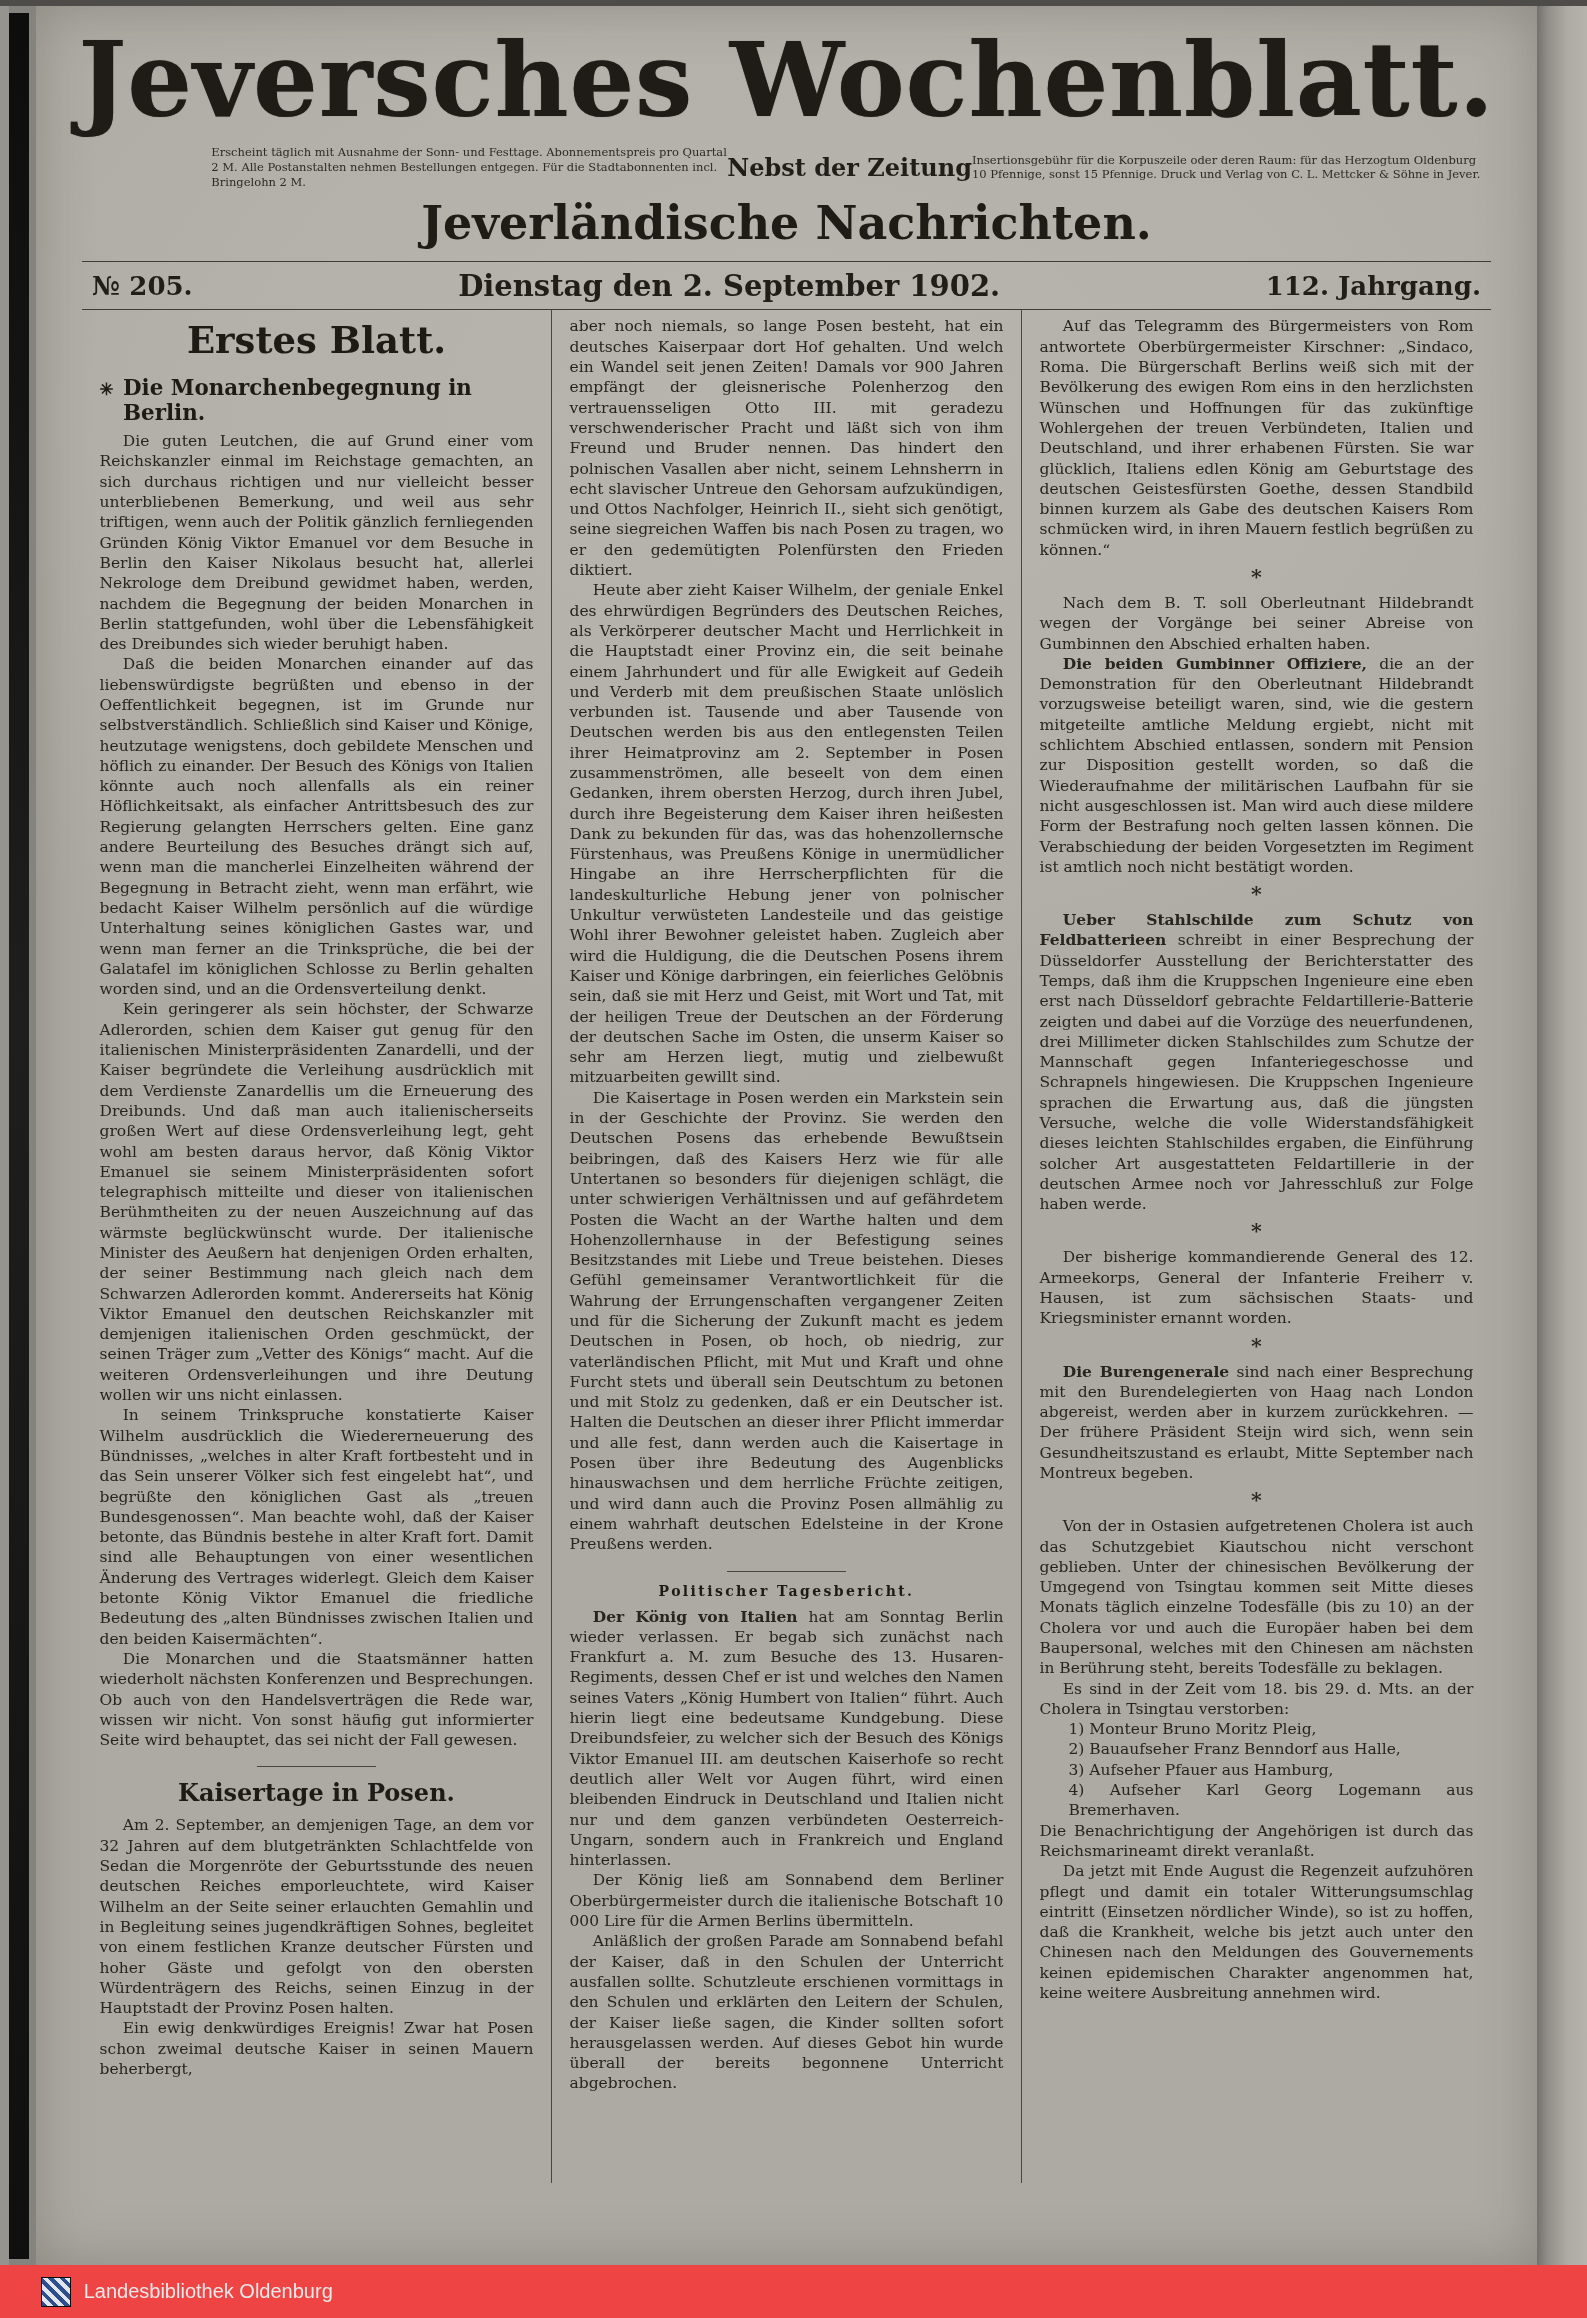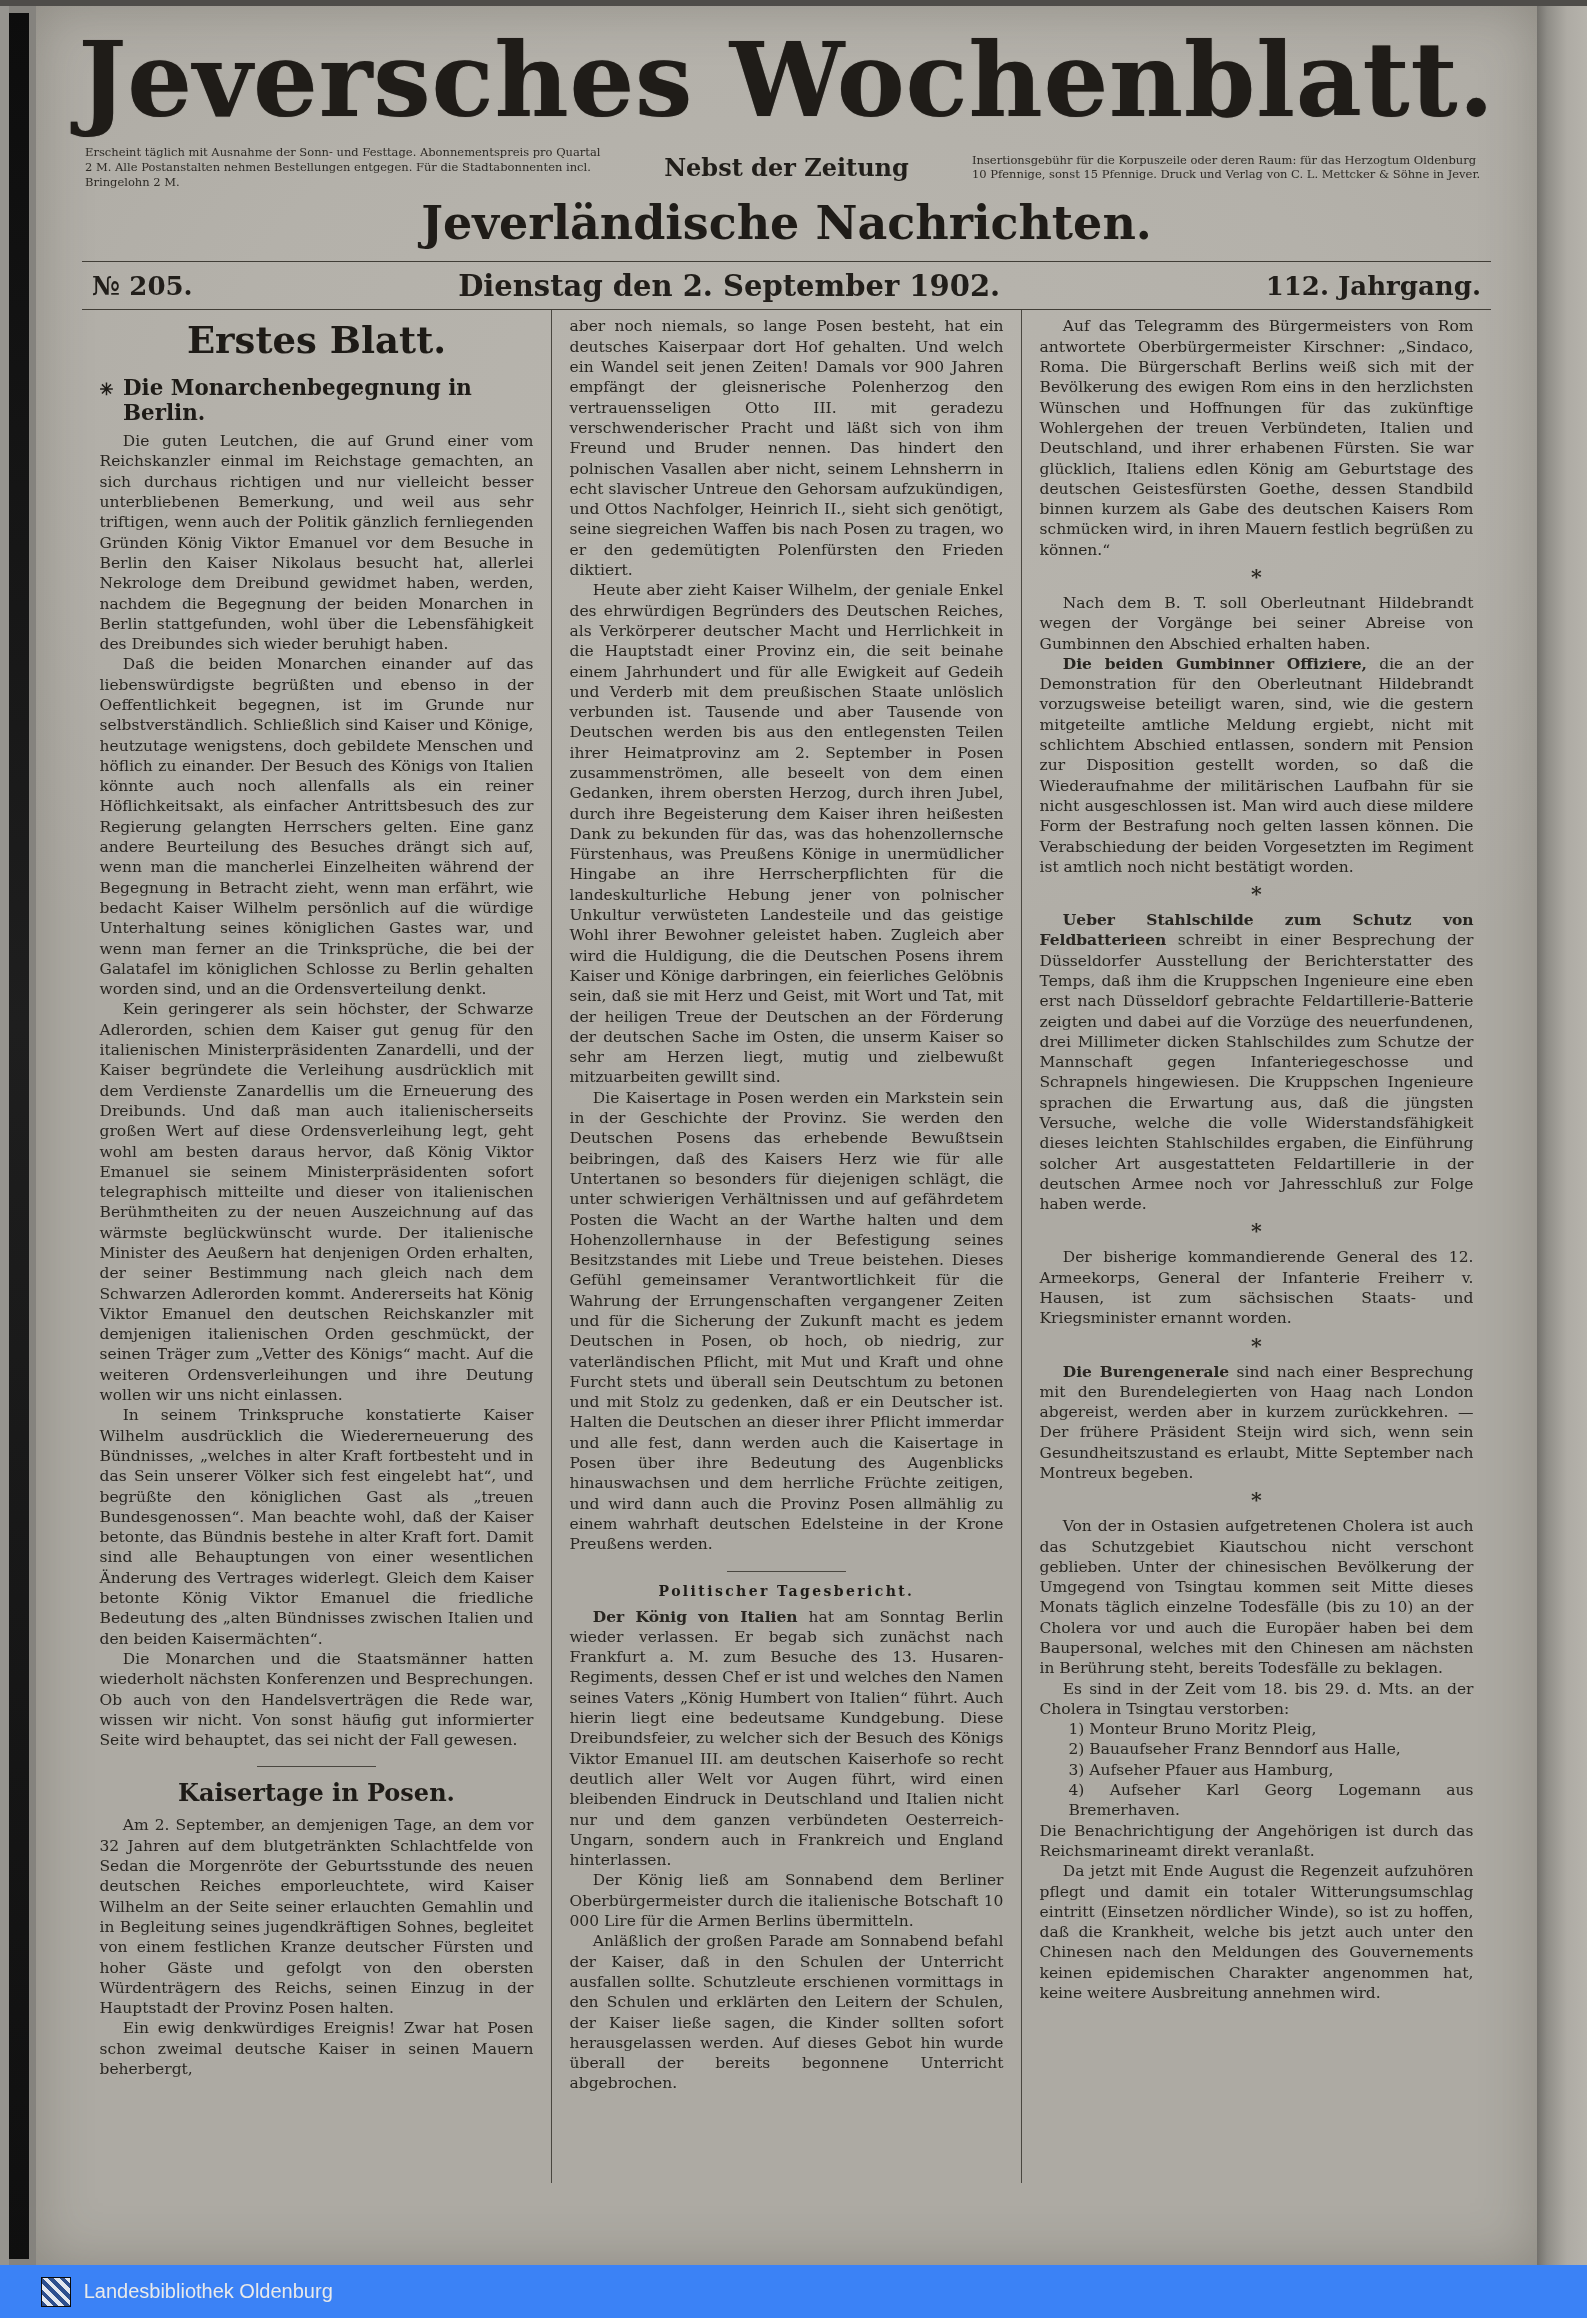--- a/index.html
+++ b/index.html
@@ -20,21 +20,21 @@
     background:radial-gradient(1032px 714px at 50% 18%, #b8b5ae 0%, #b4b1aa 55%, #adaaa3 100%);
     box-shadow:inset 0 0 56px rgba(55,50,40,.28);
     color:#28251f;
   }
   
   .masthead{text-align:center;padding-top:20.6px}
   .title{
     font-size:102px;font-weight:bold;line-height:1.05;margin:0 0 11px;
     color:#1f1c18;letter-spacing:0.8px;text-shadow:0 0 0.8px rgba(25,20,15,.55);
   }
-  .info-row{display:flex;justify-content:space-between;align-items:center;padding:0 49px;margin:1.6px 0 6.4px}
+  .info-row{display:flex;justify-content:flex-end;align-items:center;padding:0 49px;margin:1.6px 0 6.4px}
   .info-side{font-size:11.5px;line-height:1.3;text-align:left;width:516px;color:#2d2a25}
   .info-center{font-size:24px;font-weight:bold;color:#211e1a;white-space:nowrap}
   .subtitle{font-size:46px;font-weight:bold;margin:6.4px 0 11px;color:#1f1c18}
   .rule{border-top:1.6px solid #403d36;margin:0 46px}
   .dateline{display:flex;justify-content:space-between;align-items:center;padding:6.4px 56px 6.4px}
   .issue,.volume{font-size:26px;font-weight:bold;color:#211e1a}
   .date{font-size:29px;font-weight:bold;color:#211e1a}
   
   .columns{display:flex;margin:0 46px;height:1873px;overflow:hidden}
   .col{flex:1 1 0;padding:6.4px 17.5px 0;min-width:0}
@@ -46,21 +46,21 @@
   .article-heading{display:flex;align-items:baseline;gap:9.5px;font-weight:bold;font-size:21.4px;margin:6.4px 0 6.4px;color:#1e1b17}
   .star{font-size:16.7px;flex:0 0 auto}
   .section-heading-wrap{margin:16px 0 8px;text-align:center}
   .rule-short{width:119px;border-top:0.8px solid #49463f;margin:0 auto 11px}
   .section-heading-text{font-size:24px;font-weight:bold;color:#1e1b17}
   .section-heading-text.spaced{font-size:14px;letter-spacing:2.4px}
   .sep{text-align:center;font-size:20.6px;font-weight:bold;line-height:.9;margin:8px 0 6.4px;color:#2b2822}
   .list-item{padding-left:29px;text-indent:0}
   
   .footer{
-    position:absolute;left:0;top:2265px;width:1588px;height:53px;background:#3b82f6;
+    position:absolute;left:0;top:2265px;width:1588px;height:53px;background:#ef4444;
     display:flex;align-items:center;gap:12.7px;padding-left:41px;
     color:#e9e9e9;font-family:"Liberation Sans", sans-serif;font-size:20px;
   }
   .logo{width:30px;height:30px;flex:0 0 auto;border:0.8px solid #0b0b0b;
     background:repeating-linear-gradient(45deg,#2d4f8e 0 4px,#e2e7ef 4px 8px)}
 </style>
 </head>
 <body>
 
 <div class="edge-top"></div>

